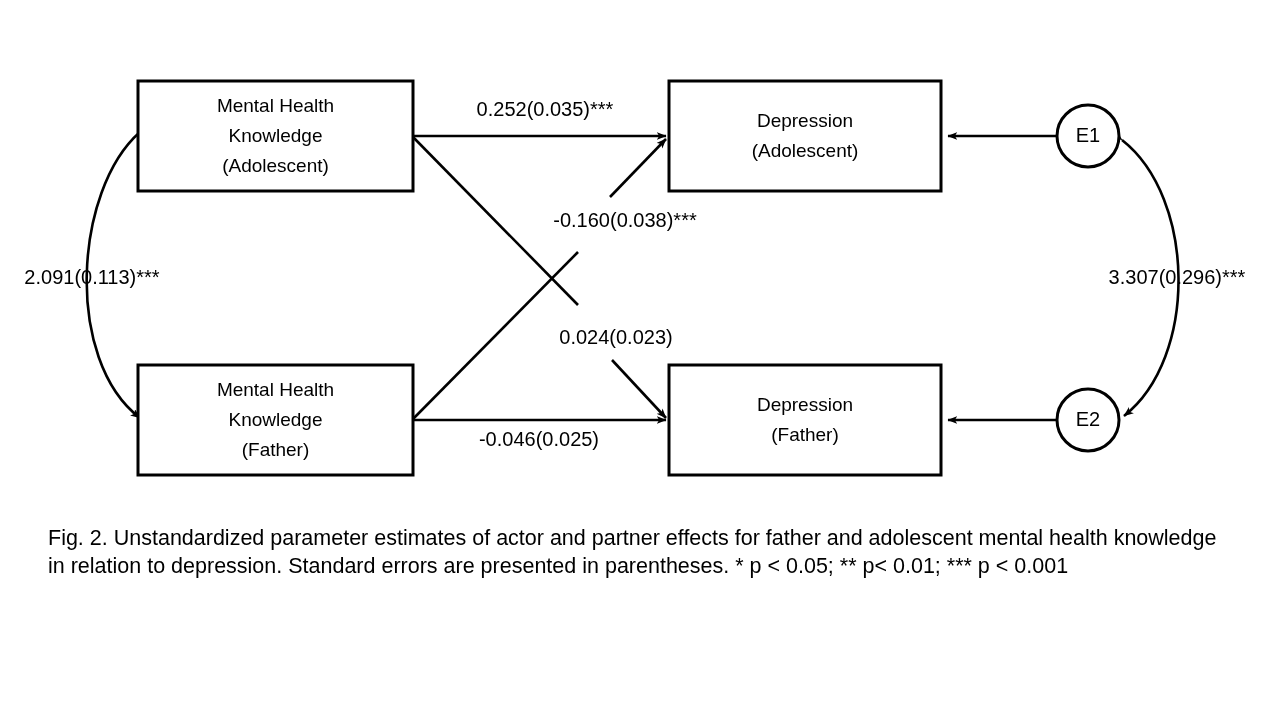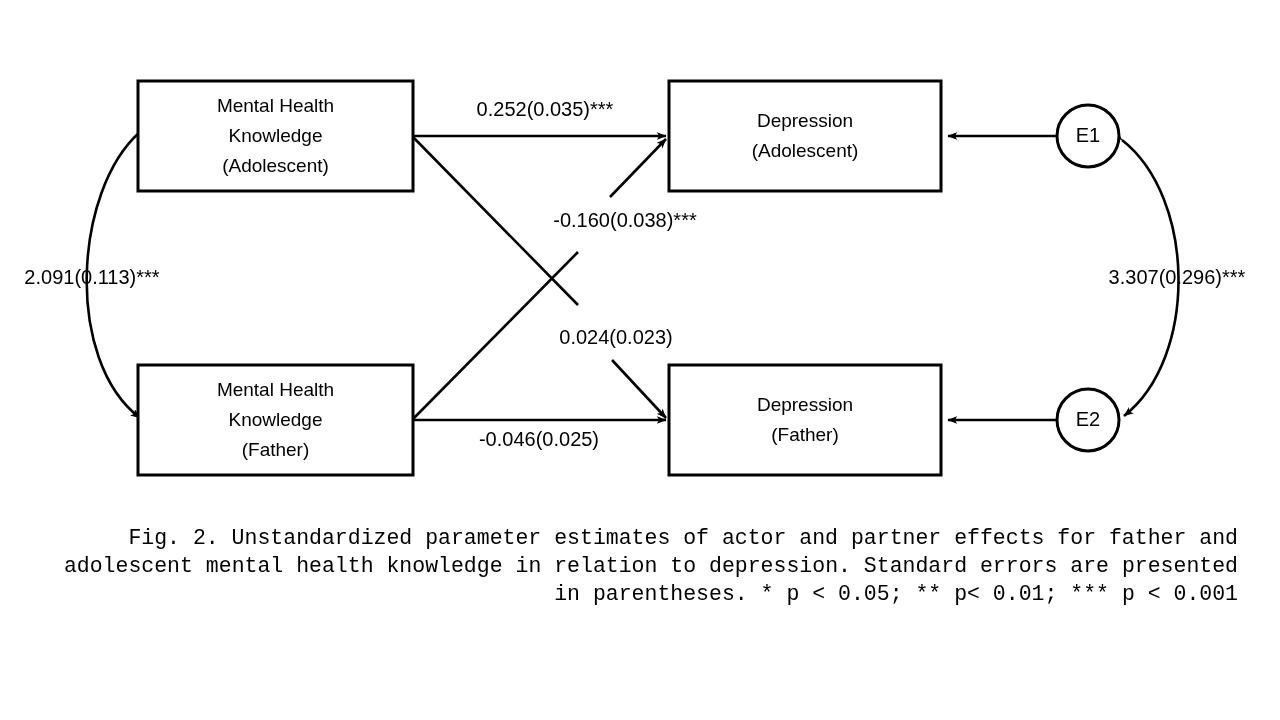--- a/index.html
+++ b/index.html
@@ -61,25 +61,25 @@
     font-size: 20px;
     fill: #000000;
     text-anchor: middle;
     dominant-baseline: middle;
   }
   #caption {
     position: absolute;
     left: 48px;
     top: 524px;
     width: 1190px;
-    font-family: Liberation Mono, monospace;
+    font-family: Liberation Sans, sans-serif;
     font-size: 21.5px;
     line-height: 28px;
     color: #000000;
-    text-align: right;
+    text-align: left;
   }
 </style>
 </head>
 <body>
 
 <div id="page">
 
   <svg id="diagram-svg" viewBox="0 0 1280 720">
     <defs>
       <marker id="arrow" markerWidth="11" markerHeight="11" refX="9.4" refY="4" orient="auto" markerUnits="userSpaceOnUse">

